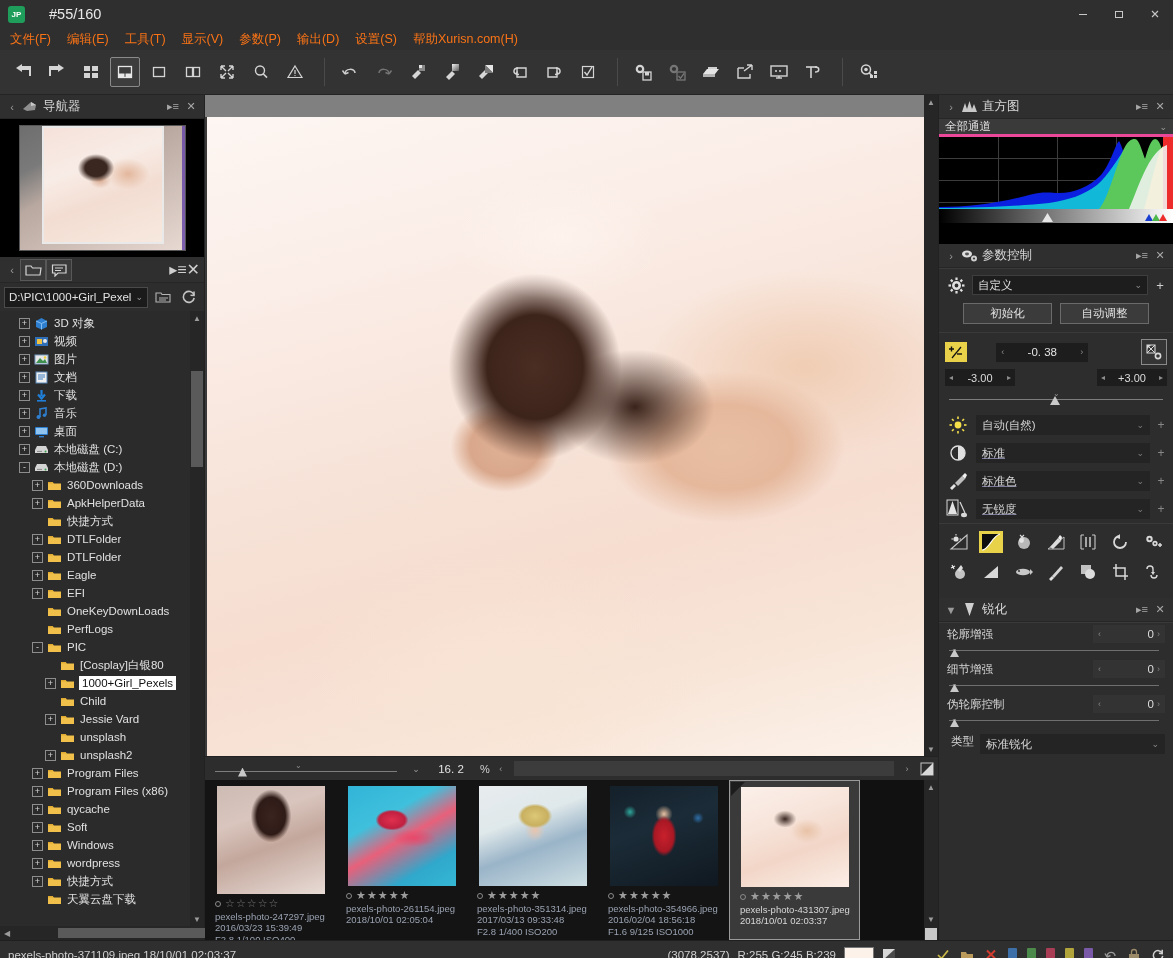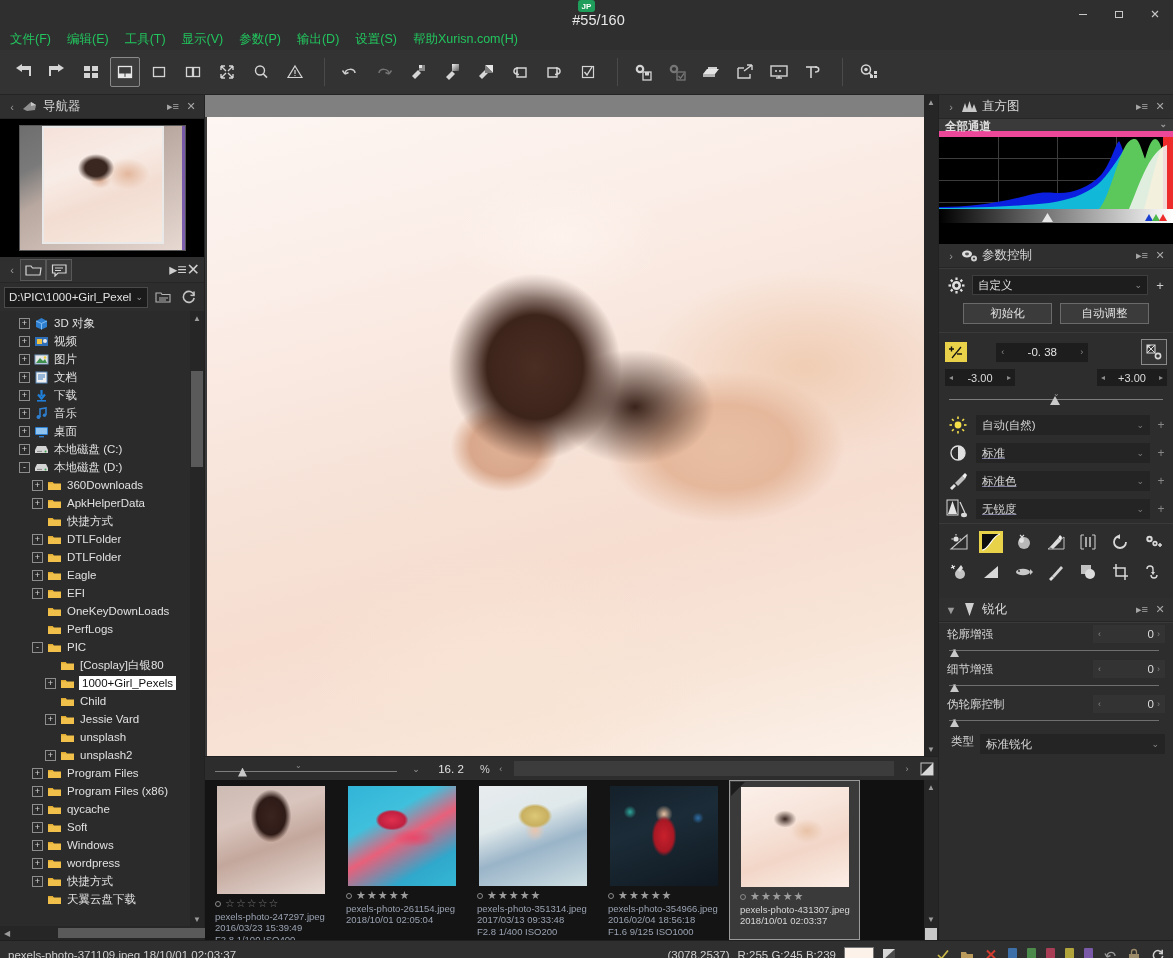--- a/index.html
+++ b/index.html
@@ -6,34 +6,34 @@
   html,body{
     width:1173px; height:958px;
     background:#2b2b2b;
     font-family:"Liberation Sans", sans-serif;
     color:#cfcfcf; overflow:hidden;
   }
   #app{ width:1173px; height:958px; position:relative; background:#2d2d2d; }
 
   
   .titlebar{ height:28px; background:#2f2f2f; display:flex; align-items:center;
-             padding-left:8px; position:relative;flex-direction:column; }
+             padding-left:8px; position:relative; }
   .applogo{ width:17px;height:17px;border-radius:3px;background:#1e9e5a;
             display:flex;align-items:center;justify-content:center;
             font-size:8px;color:#fff;font-weight:bold;margin-right:8px;}
   .title-text{ font-size:14.5px; color:#e8e8e8; letter-spacing:.1px;}
   .title-num{ font-size:14.5px; color:#e8e8e8; margin-left:16px;}
   .wincontrols{ position:absolute; right:0; top:0; height:28px; display:flex; }
   .wb{ width:36px;height:28px;display:flex;align-items:center;justify-content:center;
        font-size:13px;color:#c8c8c8;}
 
   
   .menubar{ height:22px; background:#2f2f2f; display:flex; align-items:center;
             padding-left:10px; gap:16px; }
-  .menuitem{ font-size:12.5px; color:#22c55e; white-space:nowrap; }
+  .menuitem{ font-size:12.5px; color:#f97316; white-space:nowrap; }
 
   
   .toolbar{ height:45px; background:#333; display:flex; align-items:center;
             padding-left:8px; border-bottom:1px solid #242424;}
   .tbtn{ width:30px;height:30px;display:flex;align-items:center;justify-content:center;
          margin-right:4px; border-radius:2px; }
   .tbtn svg{ display:block; }
   .tbtn.active{ border:1px solid #8a8a8a; background:#3d3d3d;}
   .tbtn.dim{ opacity:.42; }
   .tsep{ width:1px;height:28px;background:#4a4a4a;margin:0 10px;}
@@ -160,22 +160,22 @@
   .star.grey{ color:#6f6f6f;}
   .fname{ font-size:9.5px; color:#9aa3b2; margin-top:1px; white-space:nowrap;}
   .fmeta{ font-size:9.5px; color:#9aa3b2; white-space:nowrap; line-height:12px;}
   .filmright{ width:14px; background:#262626; position:relative;}
   .filmright .arr{ height:14px;display:flex;align-items:center;justify-content:center;font-size:8px;color:#9b9b9b;}
   .filmright .arr.bot{ position:absolute;bottom:0;left:0;right:0;}
   .filmright .sq{ position:absolute; bottom:0; left:1px; width:12px;height:12px; background:#c8c8c8;}
 
   
   .histbox{ height:125px; background:#000; position:relative; }
-  .histsel{ height:18px; background:#3a3a3a; display:flex; align-items:flex-start;
-            padding:0 6px; border-bottom:6px solid #ec4899;font-weight:bold;}
+  .histsel{ height:18px; background:#3a3a3a; display:flex; align-items:center;
+            padding:0 6px; border-bottom:3px solid #ec4899;}
   .histsel span{ font-size:11.5px; color:#e0e0e0;}
   .histsel .cv{ margin-left:auto; font-size:9px; color:#9a9a9a;}
   .histplot{ position:absolute; left:0; right:0; top:18px; height:86px; background:#000; overflow:hidden;}
   .gl{ position:absolute; top:0; bottom:0; width:1px; background:#3c3c3c;}
   .glh{ position:absolute; left:0; right:0; height:1px; background:#3c3c3c;}
   .gradbar{ position:absolute; left:0; right:0; bottom:0; height:14px;
             background:linear-gradient(90deg,#000 0%,#fff 100%);}
   .gradknob{ position:absolute; left:103px; bottom:1px; width:11px;height:9px;
              background:#e6e6e6; clip-path:polygon(50% 0,100% 100%,0 100%);}
 

